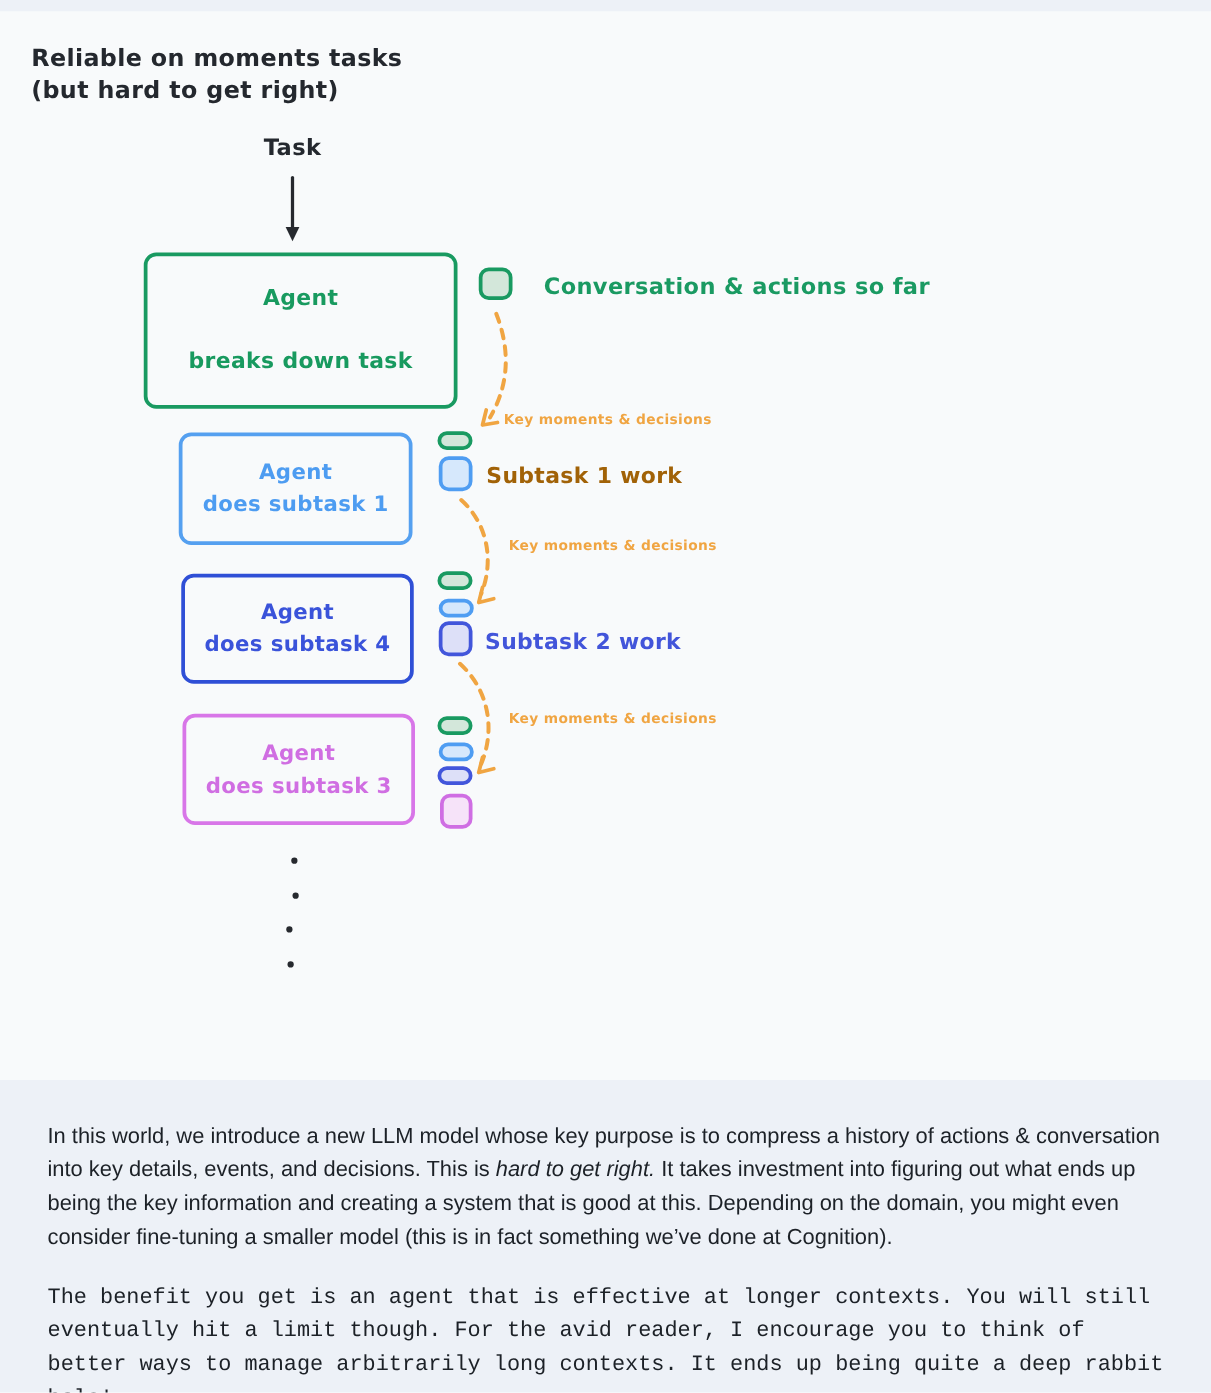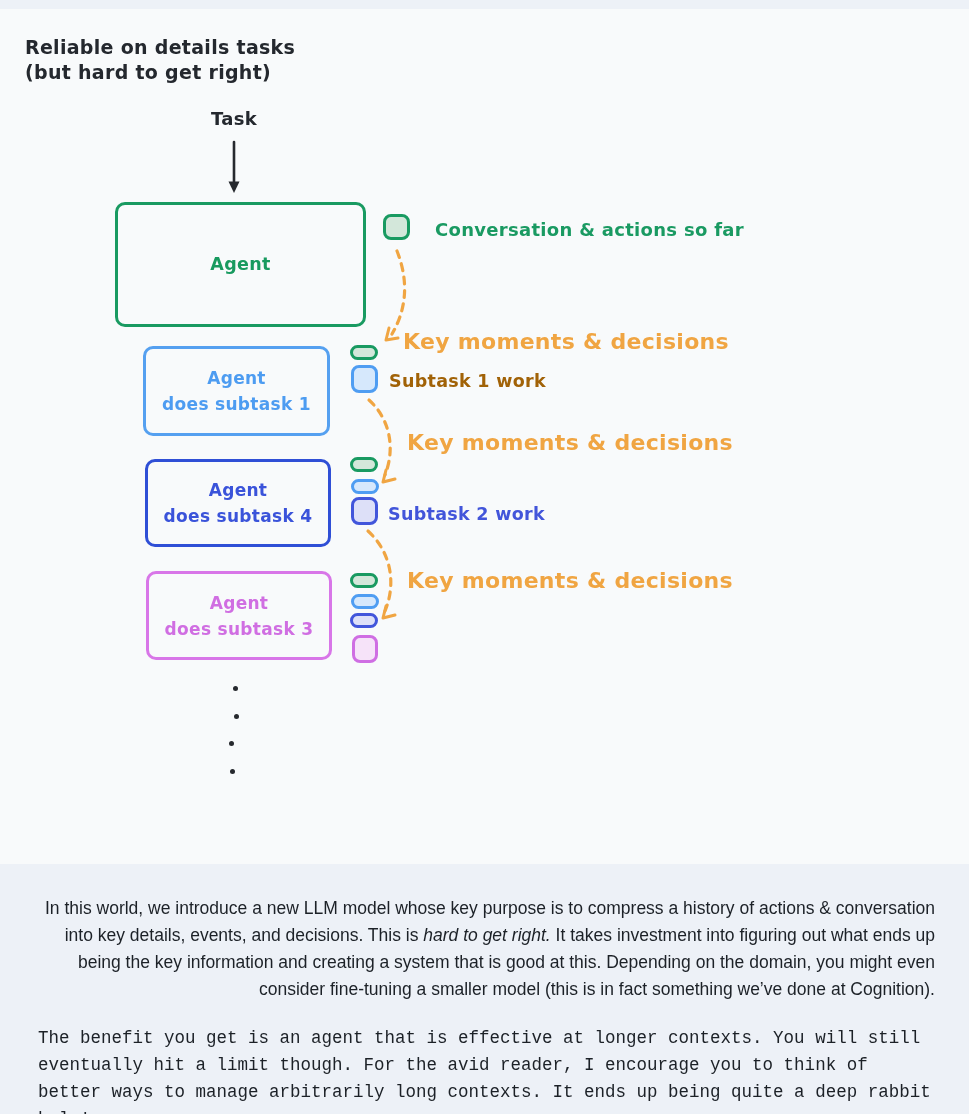--- a/index.html
+++ b/index.html
@@ -69,47 +69,47 @@
   .chip.purple{border:3px solid #cf6ee3; background:#f6e3f9;}
   .pill{
     box-sizing:border-box;
     border-radius:8px;
     width:28px; height:15px;
   }
   .pill.green{border:3px solid #199a61; background:#d3e7da;}
   .pill.sky{border:3px solid #4f9df2; background:#d6e8fc;}
   .pill.royal{border:3px solid #4256db; background:#dde0f8;}
   .lab-green{color:#1a9a62; font-size:18px;}
-  .lab-orange{color:#f0a542; font-size:22px;}
+  .lab-orange{color:#f0a542; font-size:11px;}
   .lab-sky{color:#a16207; font-size:17.5px;}
   .lab-royal{color:#4255da; font-size:17.5px;}
   .dot{
     width:5px; height:5px; border-radius:50%;
     background:#26292e;
   }
   .svg-layer{left:0; top:0; pointer-events:none;}
   .article{
     position:absolute;
     left:38px; top:864px; width:897px;
     color:#1c2127;
     font-size:17.5px; line-height:27px;
   }
   .article p{margin:0;}
-  .article .p1{margin-top:31px; hyphens:manual;text-align:right;}
+  .article .p1{margin-top:31px; hyphens:manual;}
   .article .p2{margin-top:22px;font-family:Liberation Mono, monospace;}
 </style>
 </head>
 <body>
 
 <div class="page">
 
   <div class="card">
 
     <div class="abs hand diagram-title">
-      <div>Reliable on details tasks</div>
+      <div>Reliable on moments tasks</div>
       <div>(but hard to get right)</div>
     </div>
 
     <div class="abs hand task-label">Task</div>
 
     <svg class="abs svg-layer" width="969" height="860" viewBox="0 0 969 860">
 
       <g>
         <line x1="234" y1="133" x2="234" y2="174" stroke="#26292e" stroke-width="2.6" stroke-linecap="round"></line>
         <polygon points="234,184 228.5,172.5 239.5,172.5" fill="#26292e"></polygon>
@@ -126,20 +126,21 @@
       </g>
 
       <g stroke="#f0a542" fill="none" stroke-linecap="round" stroke-linejoin="round">
         <path d="M 368 522 C 390 542, 397 573, 385 602" stroke-width="3.2" stroke-dasharray="7 6.5"></path>
         <path d="M 386 597 L 383 609 L 395 606" stroke-width="3"></path>
       </g>
     </svg>
 
     <div class="abs node hand agent-box">
       <div>Agent</div>
+      <div>breaks down task</div>
     </div>
 
     <div class="abs chip green" style="left:383px; top:205px; width:27px; height:26px;"></div>
     <div class="abs hand lab-green" style="left:435px; top:210px;text-align:right;">Conversation &amp; actions so far</div>
 
     <div class="abs hand lab-orange" style="left:403px; top:320px;">Key moments &amp; decisions</div>
     <div class="abs hand lab-orange" style="left:407px; top:421px;">Key moments &amp; decisions</div>
     <div class="abs hand lab-orange" style="left:407px; top:559px;">Key moments &amp; decisions</div>
 
     <div class="abs pill green" style="left:350px; top:336px;"></div>

